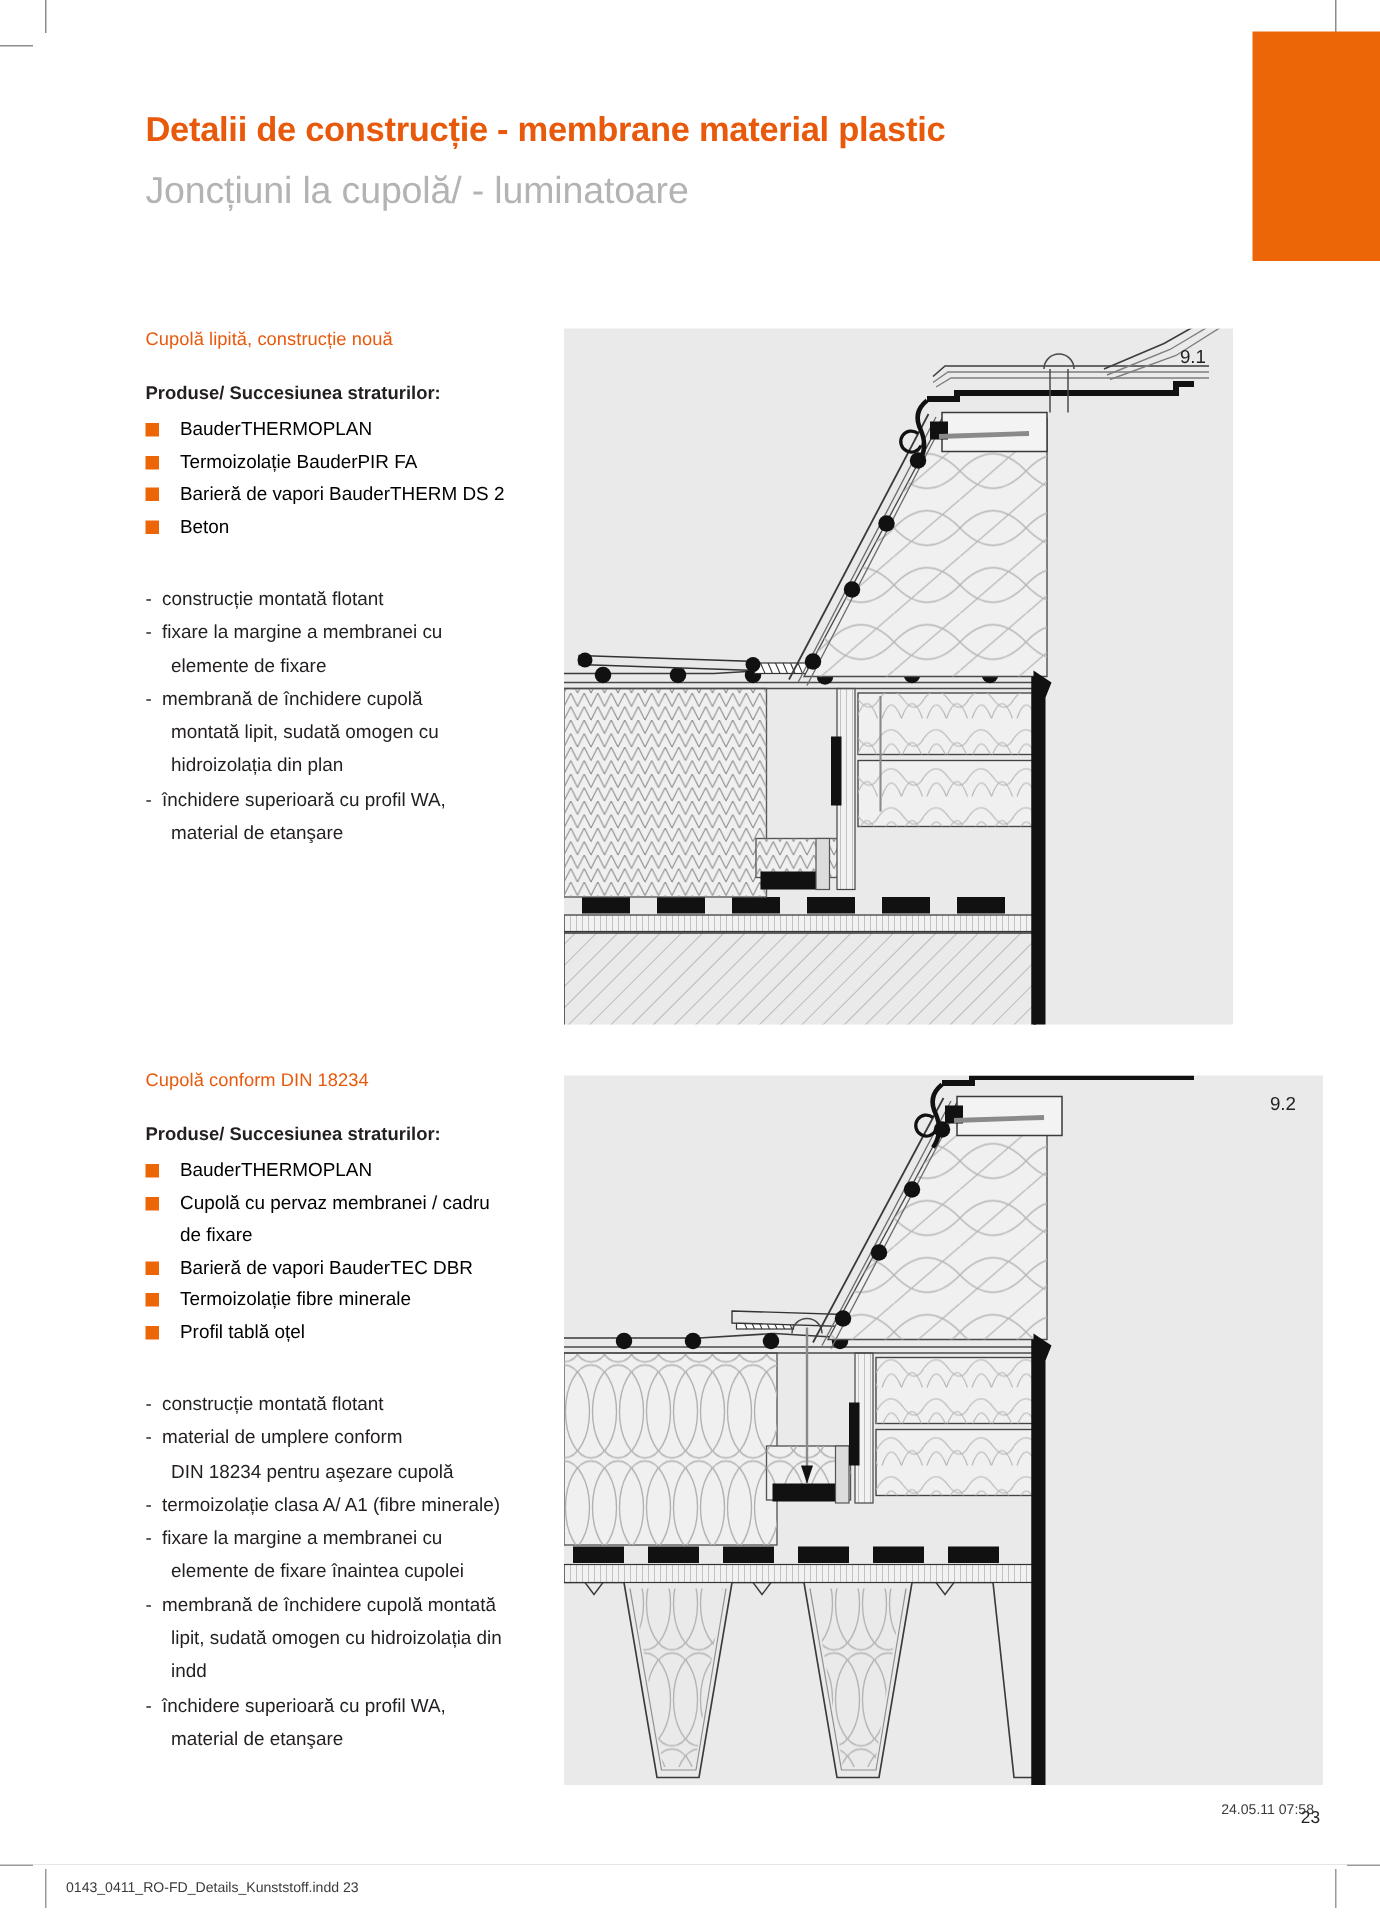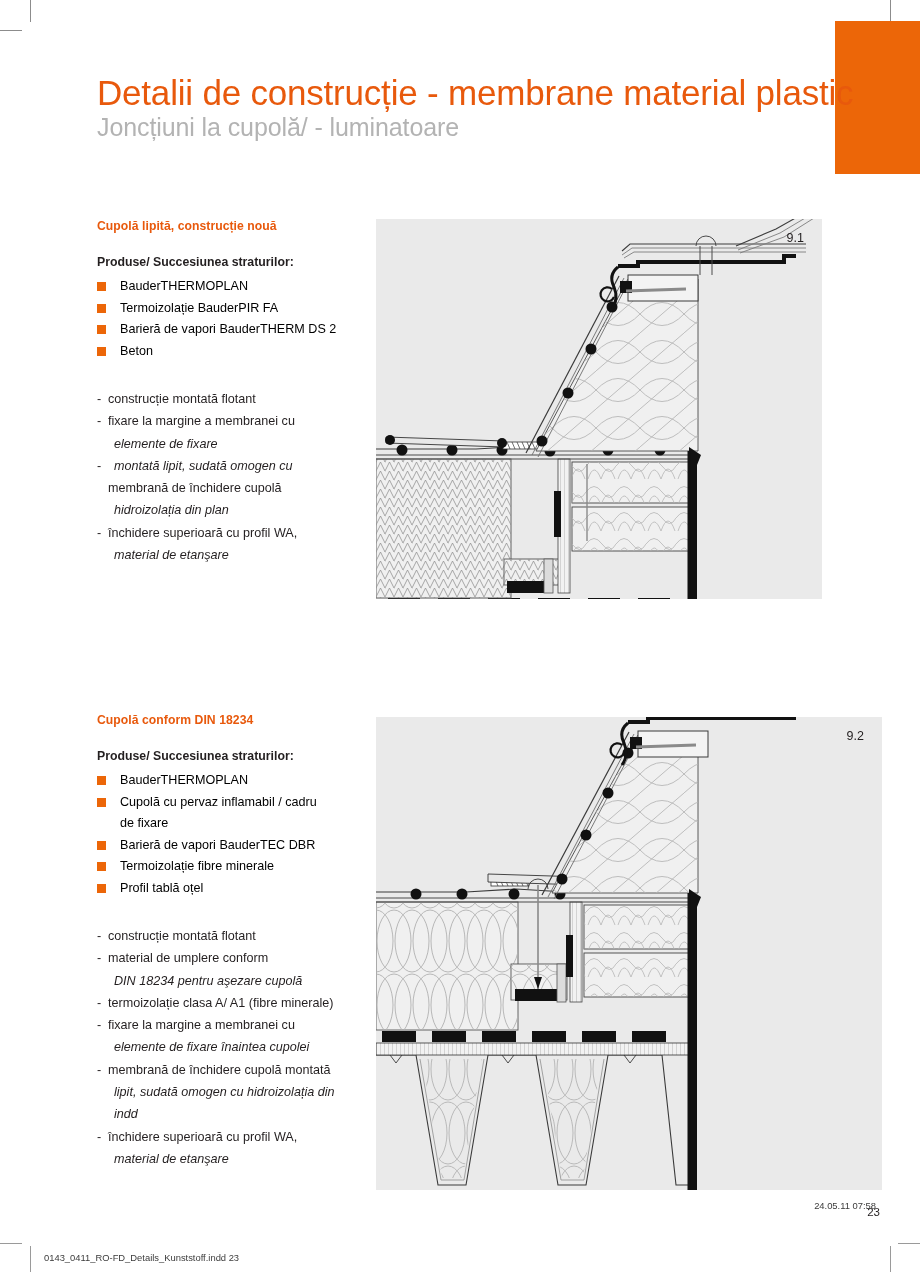--- a/index.html
+++ b/index.html
@@ -36,22 +36,22 @@
     width: 85px;
     height: 153px;
     background: #ec6608;
   }
 
   
   #page-title {
     position: absolute;
     left: 97px;
     top: 73px;
-    font-size: 35px;
-    font-weight: normal;
+    font-size: 23px;
+    font-weight: bold;
     color: #e8590c;
     letter-spacing: -0.2px;
     white-space: nowrap;
   }
   #page-subtitle {
     position: absolute;
     left: 97px;
     top: 113px;
     font-size: 25px;
     font-weight: normal;
@@ -62,21 +62,21 @@
 
   
   .text-col {
     position: absolute;
     left: 97px;
     width: 275px;
     color: #231f20;
   }
   .section-heading {
     font-size: 12.2px;
-    font-weight: bold;
+    font-weight: normal;
     color: #e8590c;
     margin: 0 0 22px 0;
     letter-spacing: 0.05px;
   }
   .products-label {
     font-size: 12.3px;
     font-weight: bold;
     color: #231f20;
     margin: 0 0 7px 0;
   }
@@ -120,21 +120,20 @@
   ul.notes-list li .dash {
     position: absolute;
     left: 0;
     top: 0;
   }
   ul.notes-list li .ln {
     display: block;
   }
   ul.notes-list li .ln.ind {
     padding-left: 6px;
-    font-style: italic;
   }
 
   
   .figure {
     position: absolute;
     background: #eaeaea;
     overflow: hidden;
   }
   .fig-label {
     position: absolute;
@@ -239,33 +238,33 @@
           <span class="dash">-</span>
           <span class="ln">construcție montată flotant</span>
         </li>
       <li>
           <span class="dash">-</span>
           <span class="ln">fixare la margine a membranei cu</span>
           <span class="ln ind">elemente de fixare</span>
         </li>
       <li>
           <span class="dash">-</span>
+          <span class="ln">membrană de închidere cupolă</span>
           <span class="ln ind">montată lipit, sudată omogen cu</span>
-          <span class="ln">membrană de închidere cupolă</span>
           <span class="ln ind">hidroizolația din plan</span>
         </li>
       <li>
           <span class="dash">-</span>
           <span class="ln">închidere superioară cu profil WA,</span>
           <span class="ln ind">material de etanşare</span>
         </li>
     </ul>
   </div>
 
-  <div class="figure" style="left:376px; top:219px; width:446px; height:380px;">
+  <div class="figure" style="left:376px; top:219px; width:446px; height:464px;">
     <div class="fig-label">9.1</div>
     <svg class="fig-svg" width="446" height="468" viewBox="0 0 446 468">
       <defs>
         <pattern id="concreteHatch" width="10" height="10" patternUnits="userSpaceOnUse" patternTransform="rotate(45)">
           <line x1="0" y1="0" x2="0" y2="10" stroke="#9a9a9a" stroke-width="0.8"></line>
         </pattern>
         <pattern id="screedHatch" width="9" height="9" patternUnits="userSpaceOnUse">
           <path d="M0 9 L4.5 0 L9 9" fill="none" stroke="#8e8e8e" stroke-width="0.75"></path>
           <path d="M-4.5 9 L0 0 M9 9 L13.5 0" fill="none" stroke="#8e8e8e" stroke-width="0.75"></path>
         </pattern>
@@ -401,21 +400,21 @@
   <div class="text-col" style="top:713px;">
     <div class="section-heading">Cupolă conform DIN 18234</div>
     <div class="products-label">Produse/ Succesiunea straturilor:</div>
     <ul class="product-list">
       <li>
           <span class="sq"></span>
           <span class="cont">BauderTHERMOPLAN</span>
         </li>
       <li>
           <span class="sq"></span>
-          <span class="cont">Cupolă cu pervaz inflamabil / cadru</span>
+          <span class="cont">Cupolă cu pervaz membranei / cadru</span>
           <span class="cont">de fixare</span>
         </li>
       <li>
           <span class="sq"></span>
           <span class="cont">Barieră de vapori BauderTEC DBR</span>
         </li>
       <li>
           <span class="sq"></span>
           <span class="cont">Termoizolație fibre minerale</span>
         </li>

